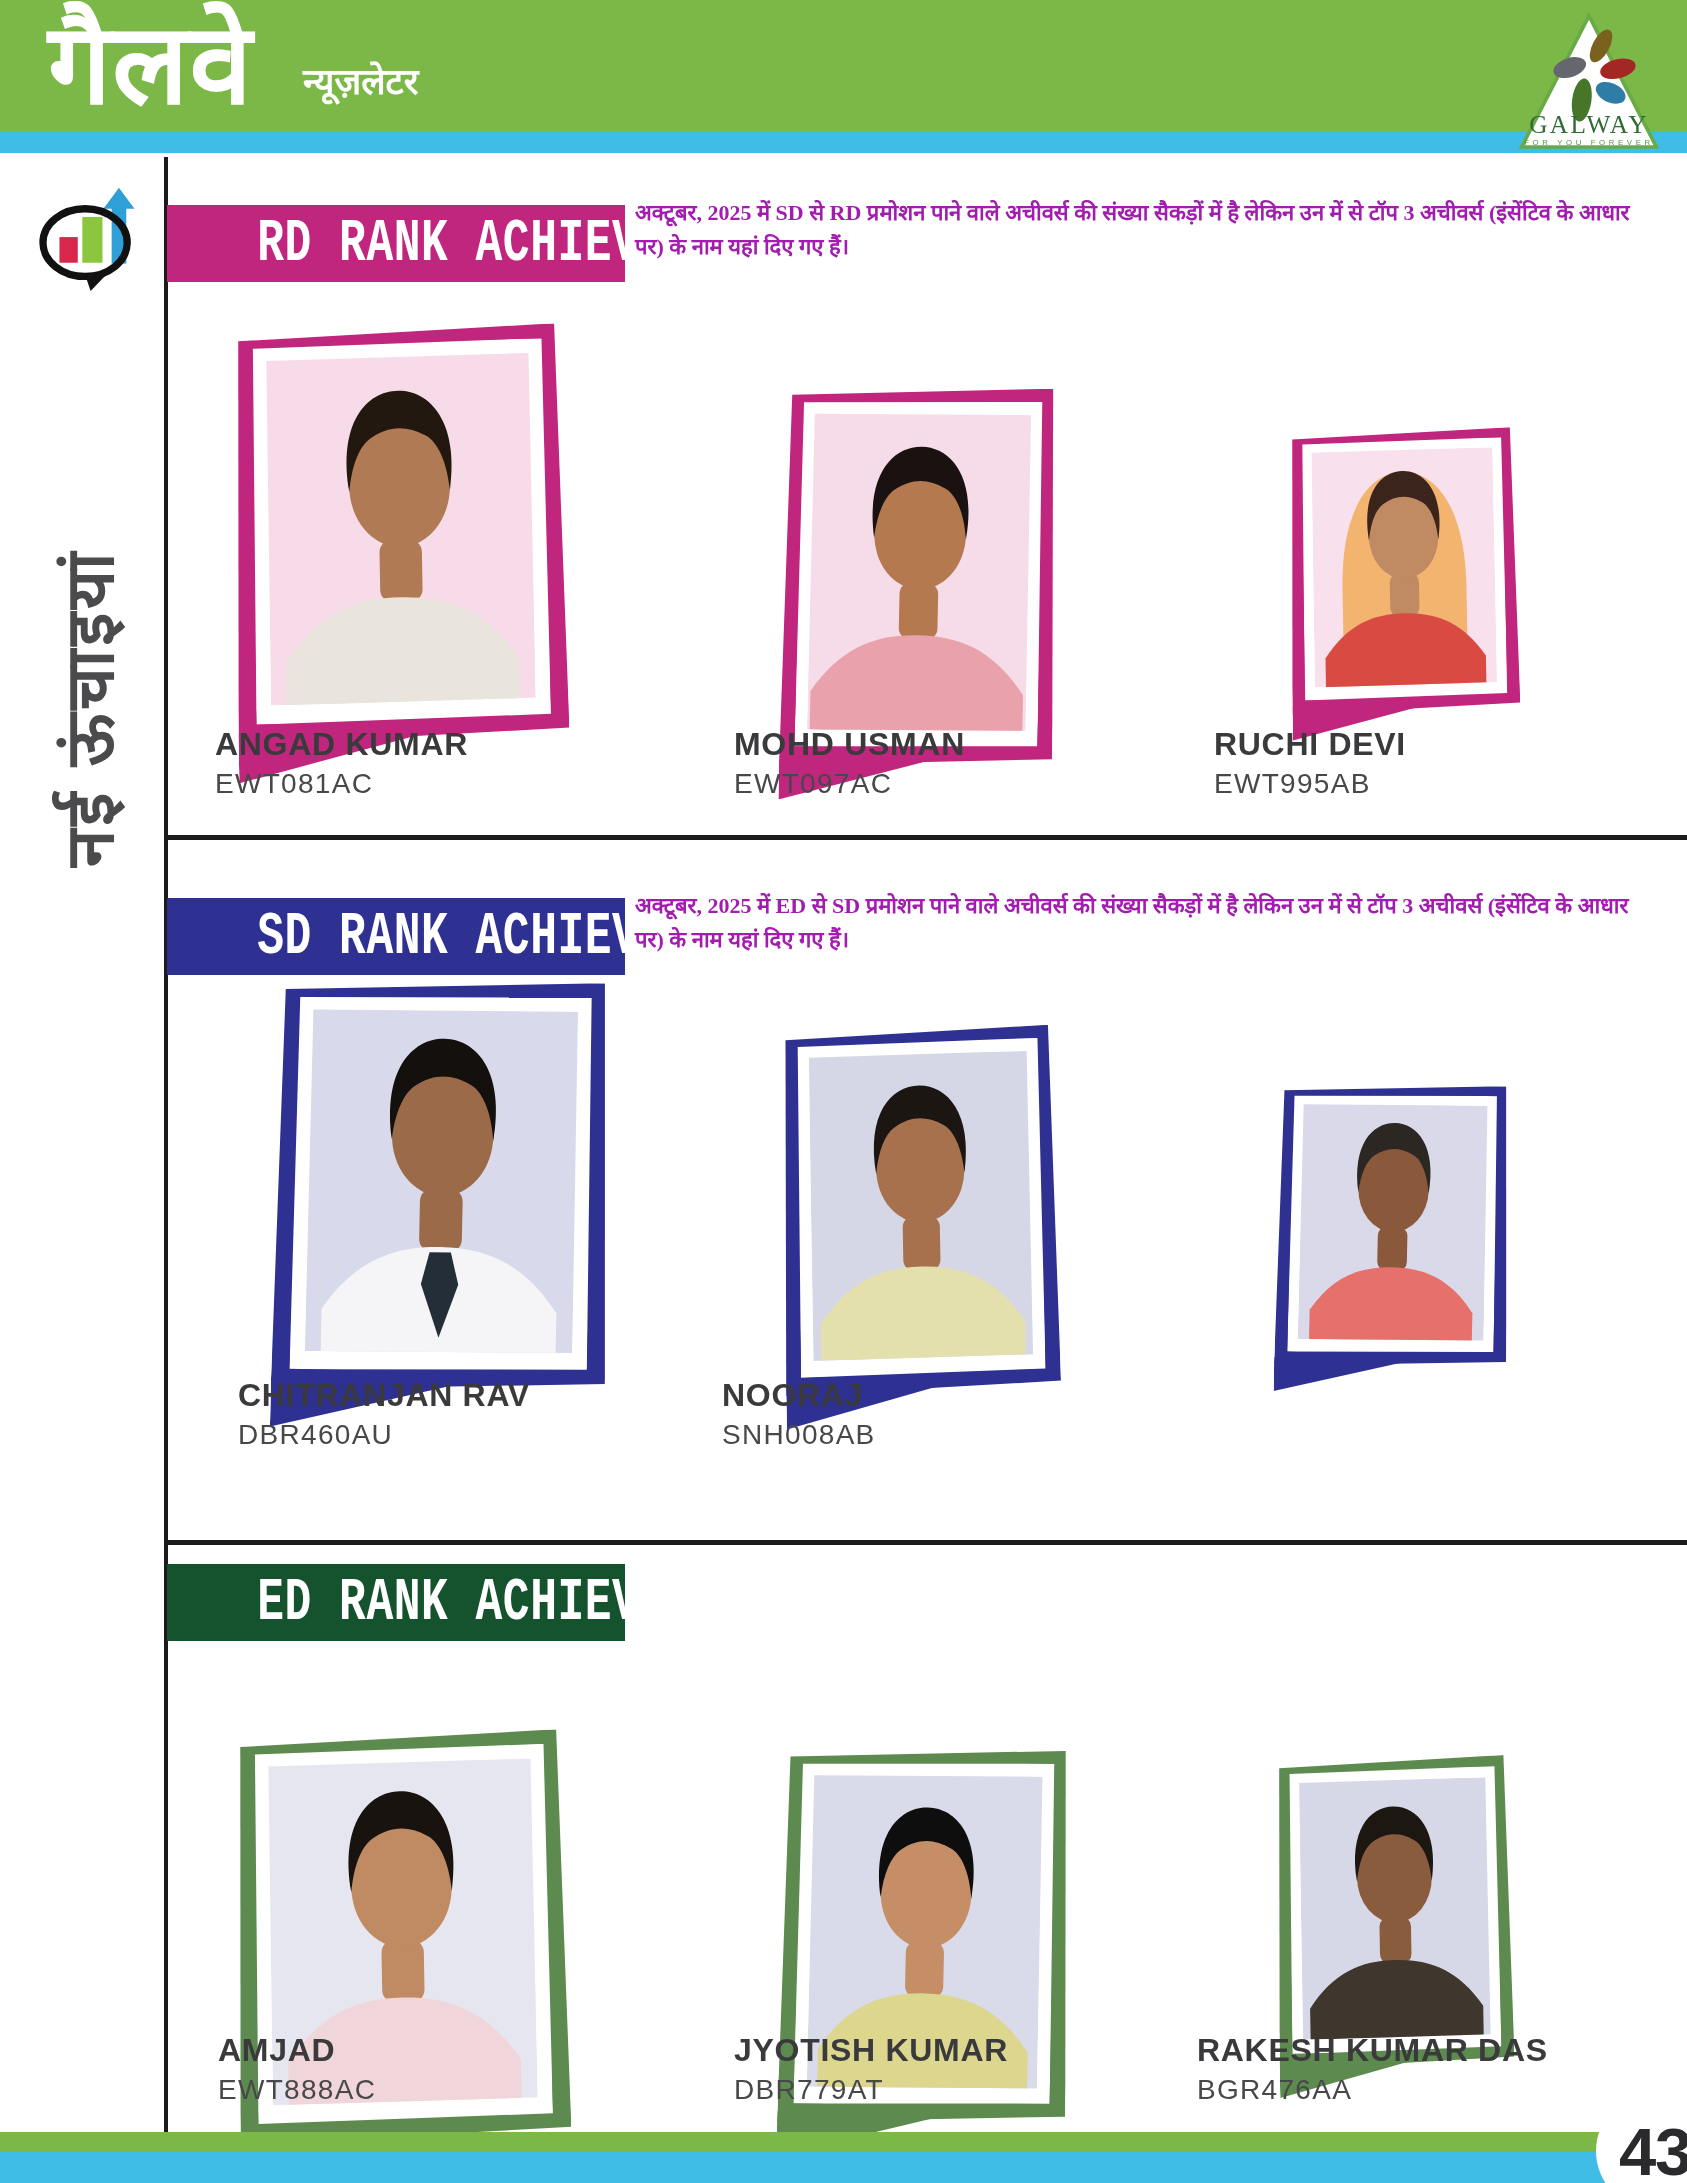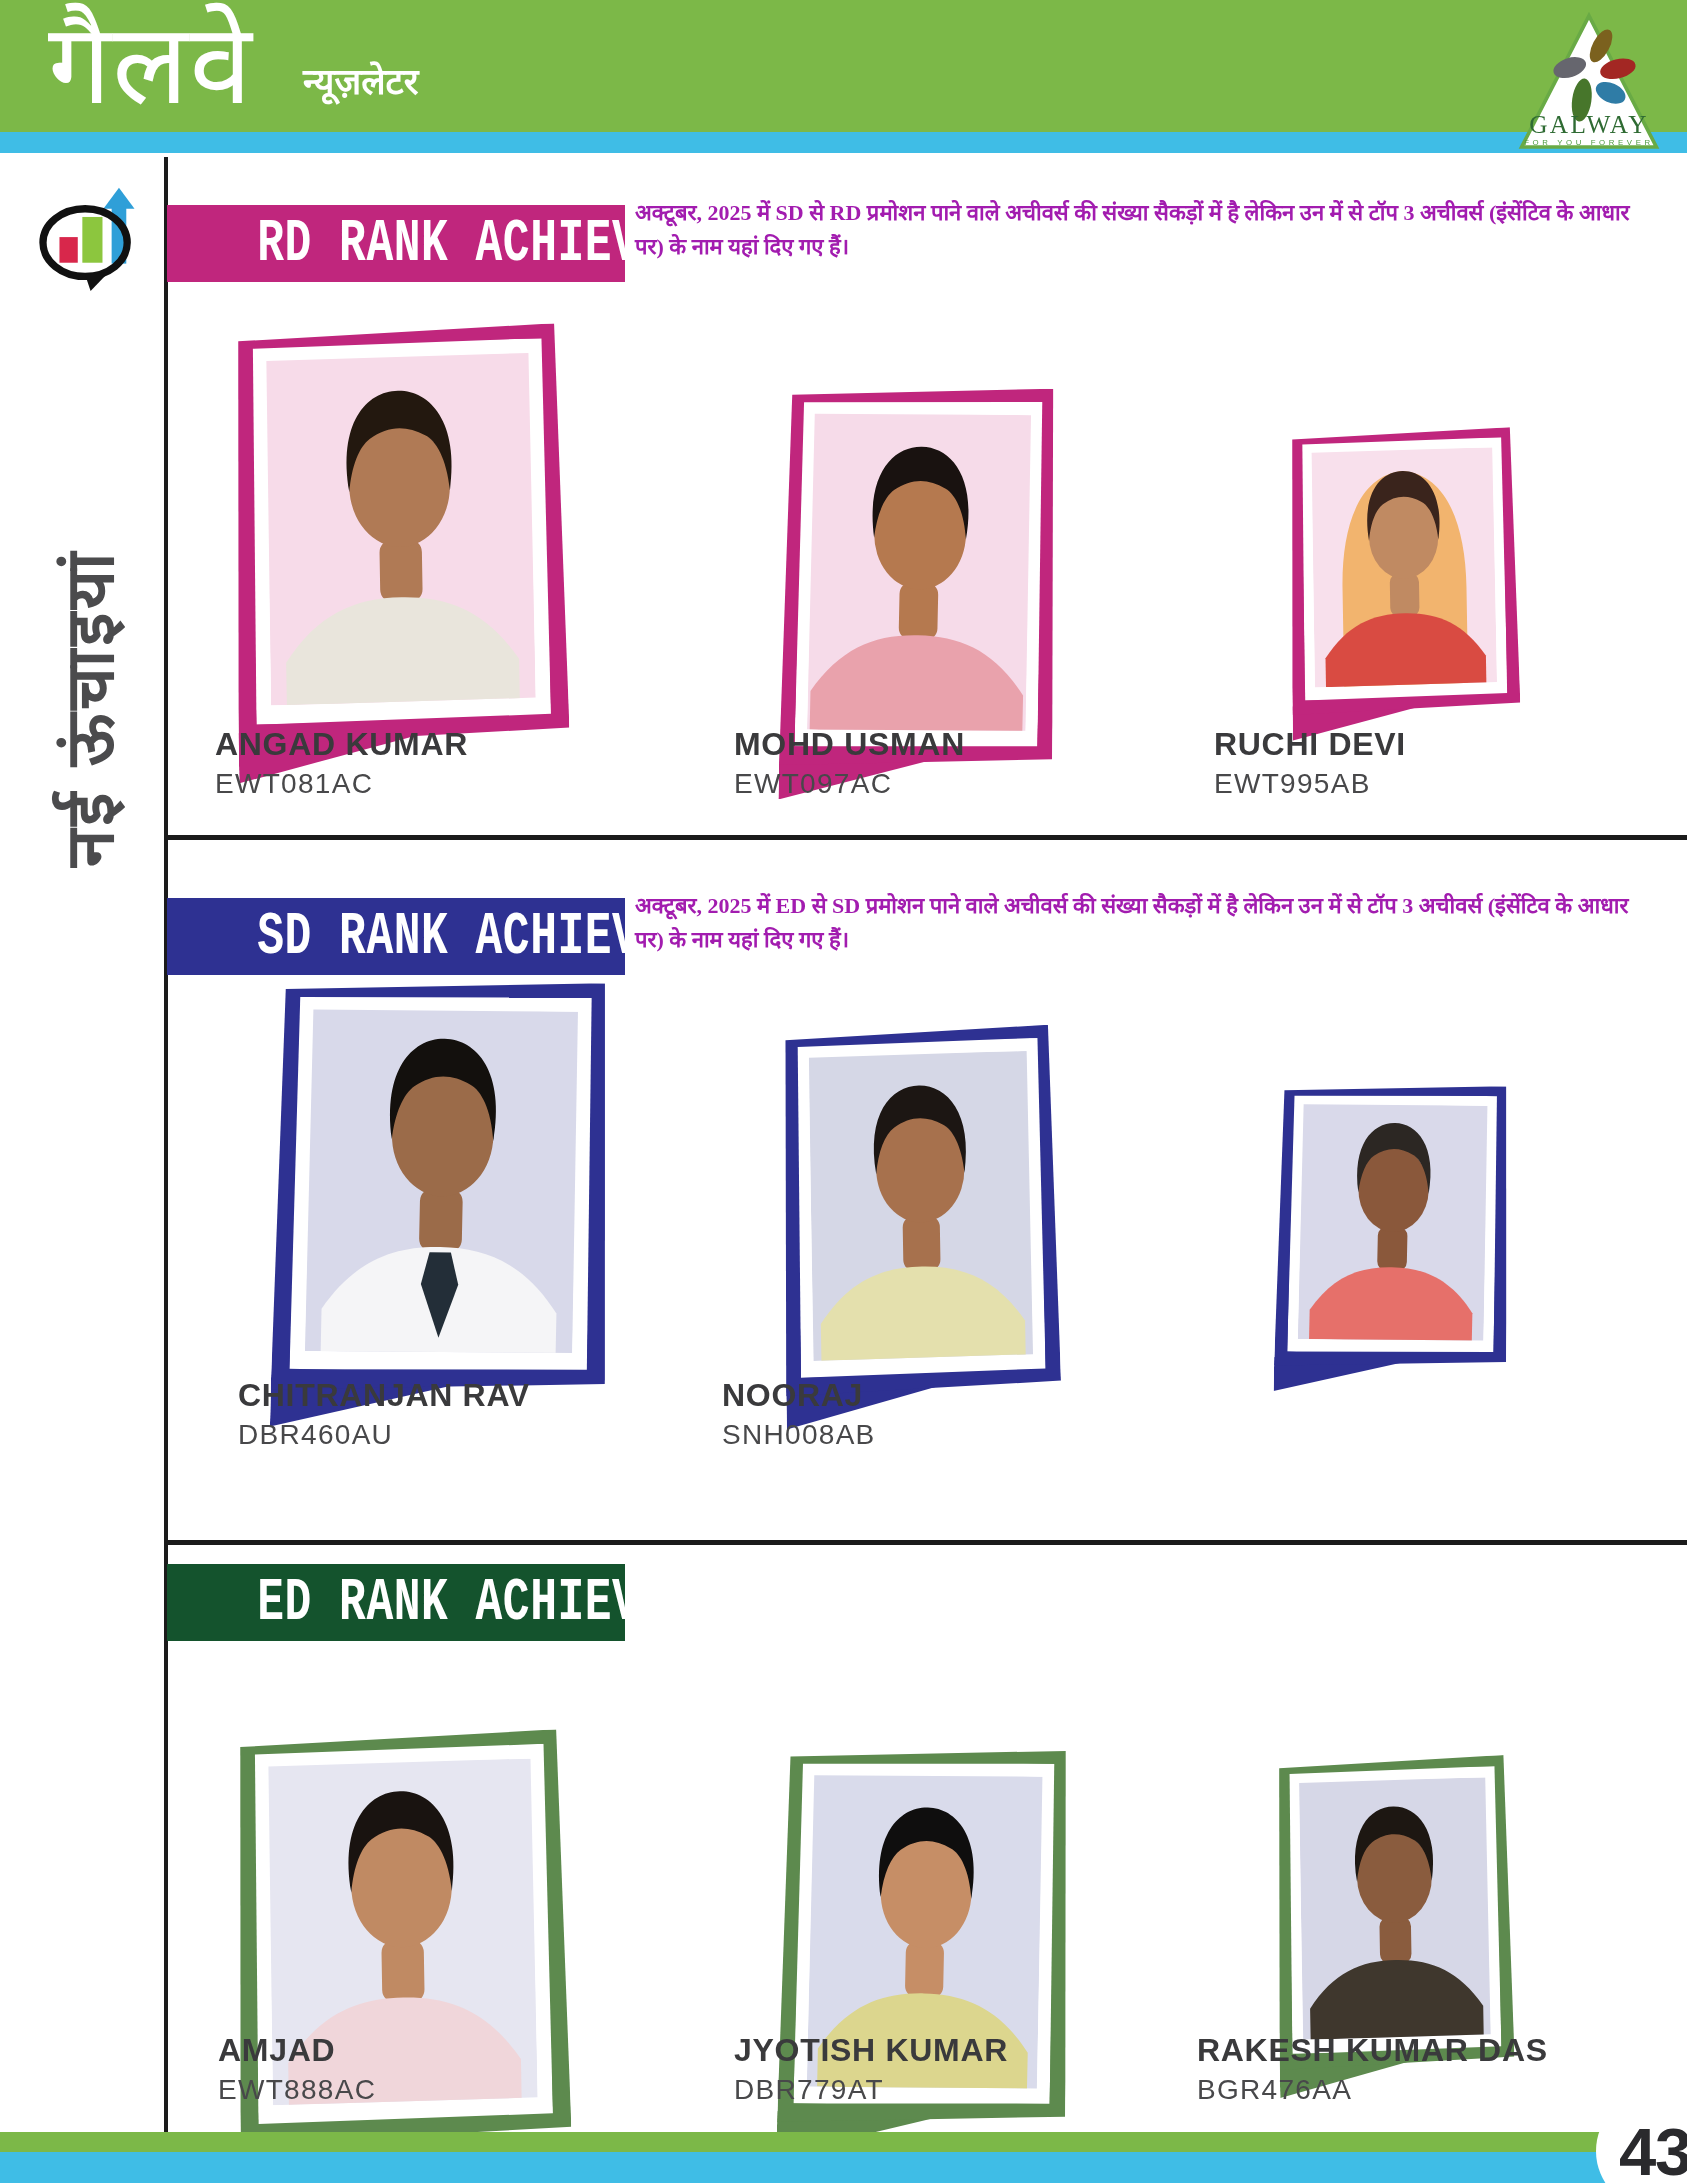--- a/index.html
+++ b/index.html
@@ -3,21 +3,21 @@
 <meta charset="utf-8">
 <title>Galway Newsletter — Rank Achievers</title>
 <style>
   html,body{margin:0;padding:0;}
   .page{position:relative;width:1687px;height:2183px;background:#ffffff;overflow:hidden;
         font-family:"Liberation Sans","DejaVu Sans",sans-serif;}
 
   
   .topbar{position:absolute;left:0;top:0;width:1687px;height:132px;}
   .topstrip{position:absolute;left:0;top:132px;width:1687px;height:21px;}
-  .masthead{position:absolute;left:48px;top:12px;font-size:112px;line-height:.95;font-weight:400;
+  .masthead{position:absolute;left:48px;top:12px;font-size:112px;line-height:.95;font-weight:700;
             color:#fff;letter-spacing:1.3px;white-space:nowrap;}
   .masthead-sub{position:absolute;left:303px;top:56px;font-size:36px;font-weight:700;color:#fff;white-space:nowrap;}
   .brandlogo{position:absolute;left:1516px;top:10.6px;width:146px;height:142px;}
 
   
   .growth-icon{position:absolute;left:32px;top:164px;width:119px;height:159px;}
   .vtext{position:absolute;left:44px;top:367px;height:681px;width:112px;
          writing-mode:vertical-rl;transform:rotate(180deg);text-align:center;
          font-size:67px;font-weight:700;color:#4b4b4d;letter-spacing:4px;white-space:nowrap;}
   .vrule{position:absolute;left:164px;top:157px;width:4px;height:1976px;background:#1b1b1b;}

